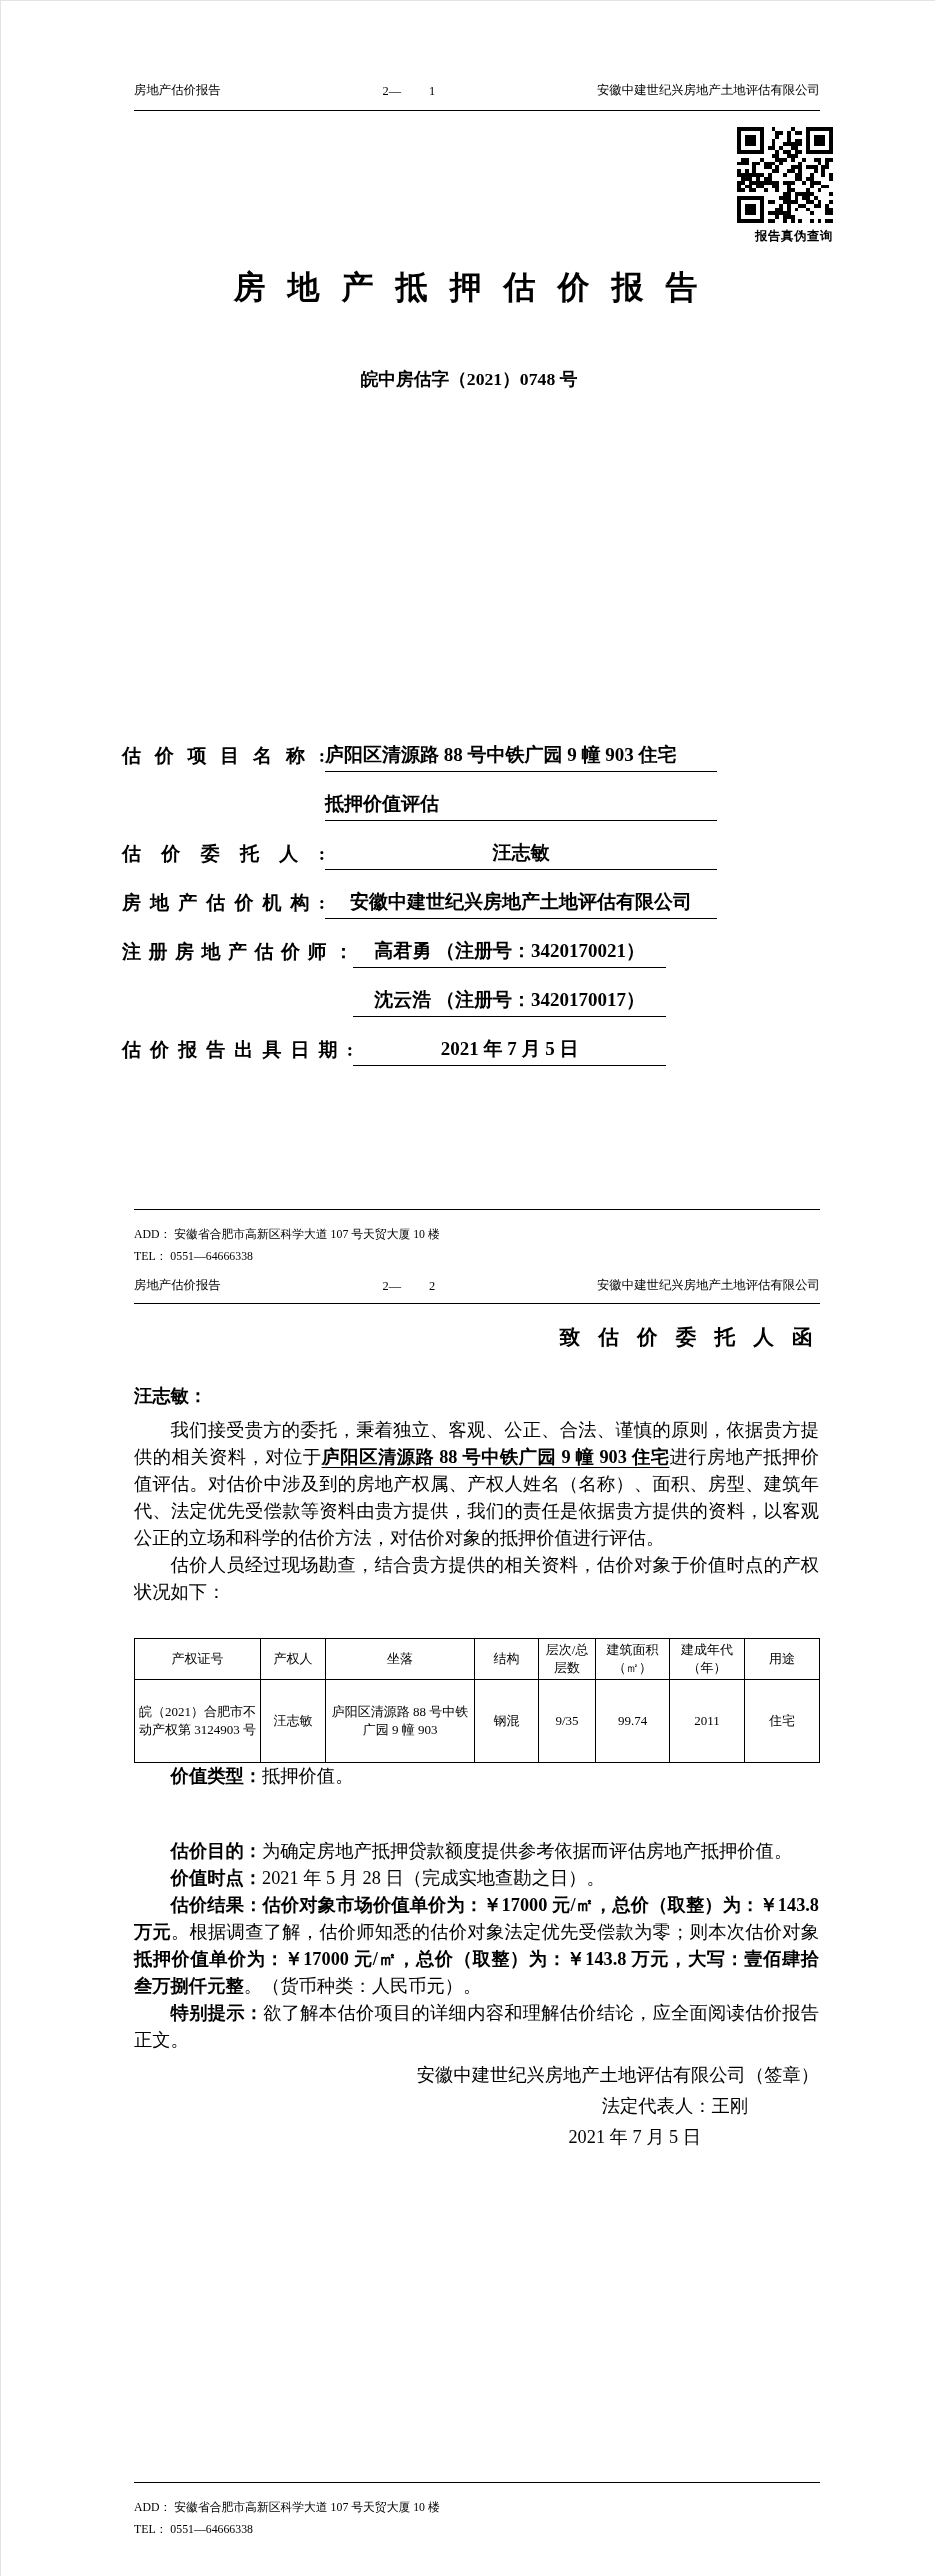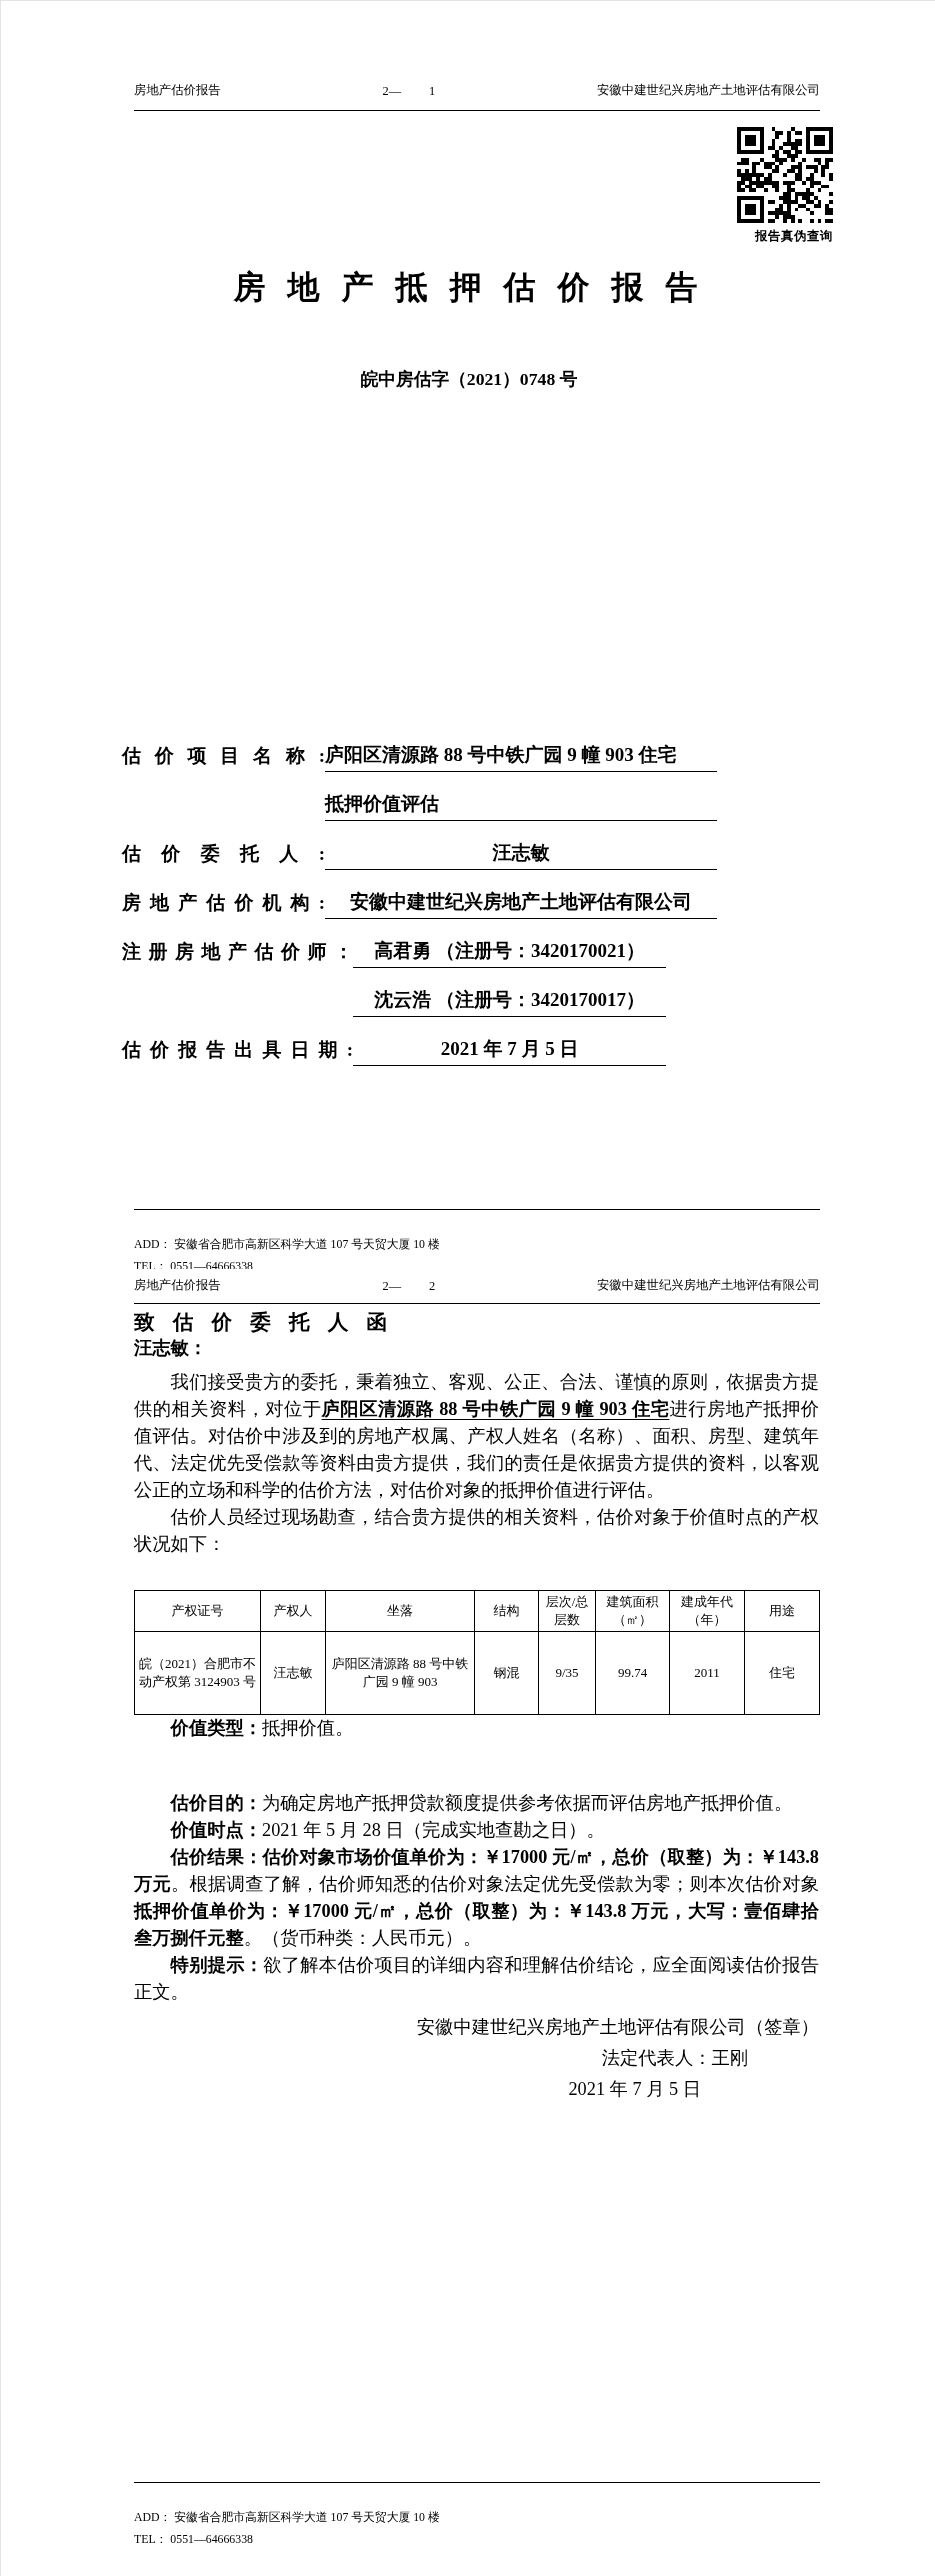--- a/index.html
+++ b/index.html
@@ -34,28 +34,28 @@
   .field-row { display:flex; align-items:flex-end; line-height:32px; margin-bottom:16px; }
   .flabel { width:203px; flex:none; text-align:justify; text-align-last:justify; }
   .flabel.wide, .fspacer.wide { width:231px; }
   .fspacer { width:203px; flex:none; }
   .fvalue { border-bottom:1.2px solid #000; text-align:center; }
   .fvalue.w-full { width:392px; }
   .fvalue.w-mid  { width:313px; }
   .fvalue.left { text-align:left; }
 
   
-  .doc-footer { position:absolute; left:133px; right:117px; border-top:0.6px solid #000; padding-top:23px; font-size:11.8px; line-height:22px; }
+  .doc-footer { position:absolute; left:133px; right:117px; border-top:0.6px solid #000; padding-top:13px; font-size:11.8px; line-height:22px; }
   .p1 .doc-footer { top:1208px; }
   .p2 .doc-footer { top:1213px; }
 
   
   .p2-body { position:absolute; top:40px; left:133px; width:685px; font-size:18.3px; line-height:27px; text-align:justify; }
-  .p2-title { text-align:left; font-size:20.6px; font-weight:bold; letter-spacing:6.5px; line-height:26px; }
-  .salutation { font-weight:bold; text-align:left; }
+  .p2-title { text-align:right; font-size:20.6px; font-weight:bold; letter-spacing:6.5px; line-height:26px;margin-top:15px; }
+  .salutation { margin-top:33px; font-weight:bold; text-align:left; }
   .para { text-indent:2em; }
   .para.first { margin-top:7px; }
   .b { font-weight:bold; }
   .bu { font-weight:bold; text-decoration:underline; text-underline-offset:4.1px; }
 
   table.prop { width:100%; border-collapse:collapse; table-layout:fixed; margin-top:32px; font-size:13px; line-height:17.7px; text-align:center; }
   table.prop th, table.prop td { border:0.6px solid #000; font-weight:normal; padding:2.4px 3.5px; vertical-align:middle; }
   table.prop th { height:38px; }
   table.prop td { height:83px; }
 

